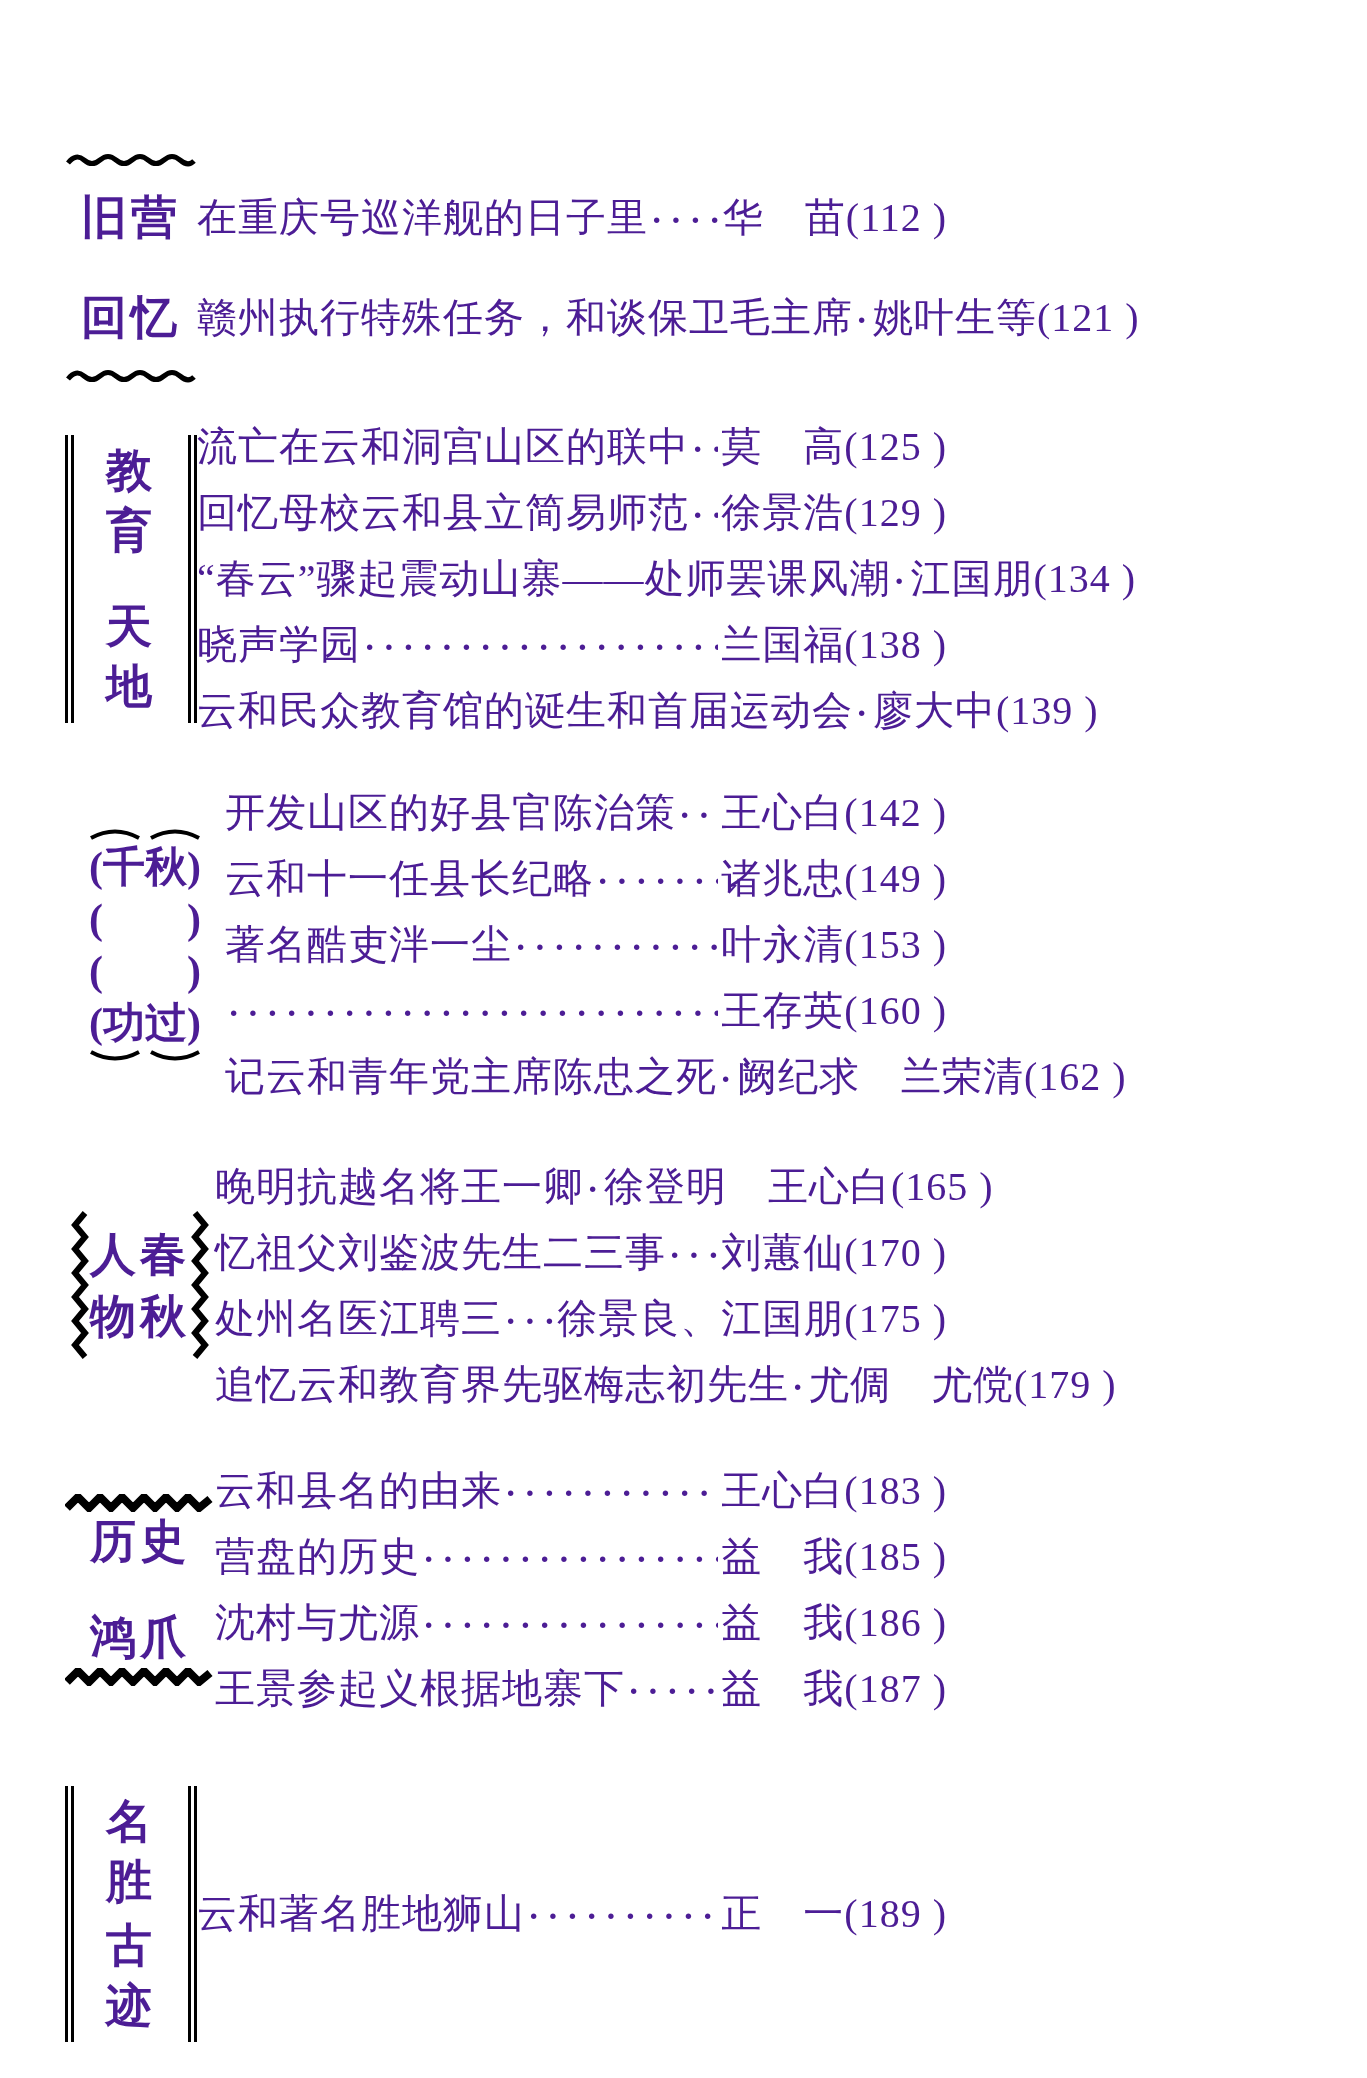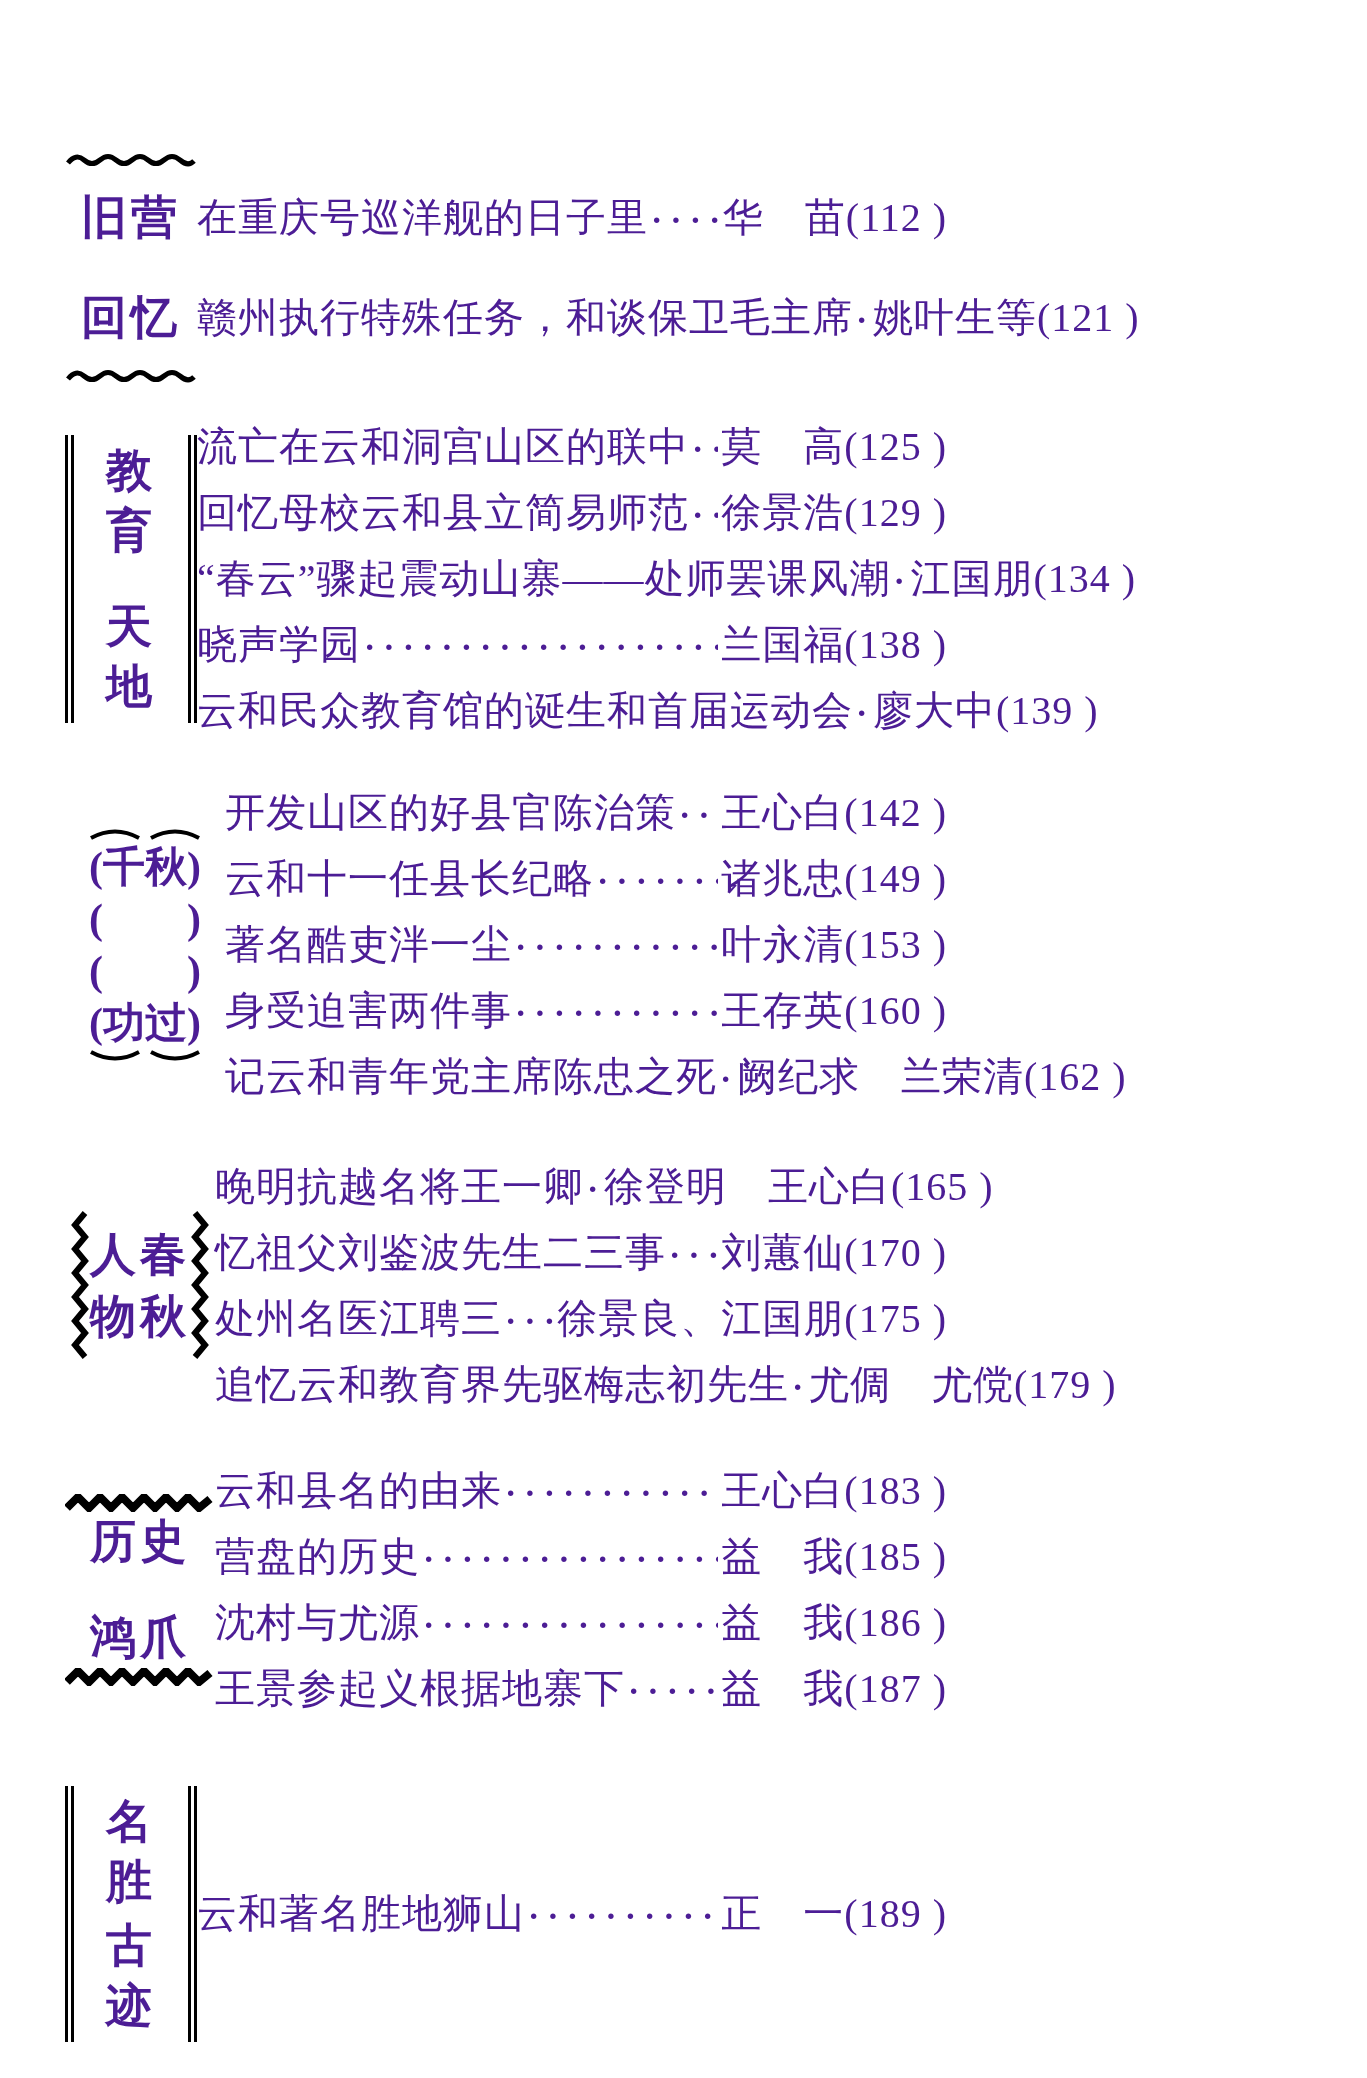--- a/index.html
+++ b/index.html
@@ -172,21 +172,20 @@
           <span class="authors">诸兆忠</span>
           <span class="page-num">(149 )</span>
         </div>
         <div class="entry">
           <span class="title">著名酷吏泮一尘</span>
           <span class="leader"></span>
           <span class="authors">叶永清</span>
           <span class="page-num">(153 )</span>
         </div>
         <div class="entry">
-          <span class="title">身受迫害两件事</span>
           <span class="leader"></span>
           <span class="authors">王存英</span>
           <span class="page-num">(160 )</span>
         </div>
         <div class="entry">
           <span class="title">记云和青年党主席陈忠之死</span>
           <span class="leader"></span>
           <span class="authors">阙纪求　兰荣清</span>
           <span class="page-num">(162 )</span>
         </div>

